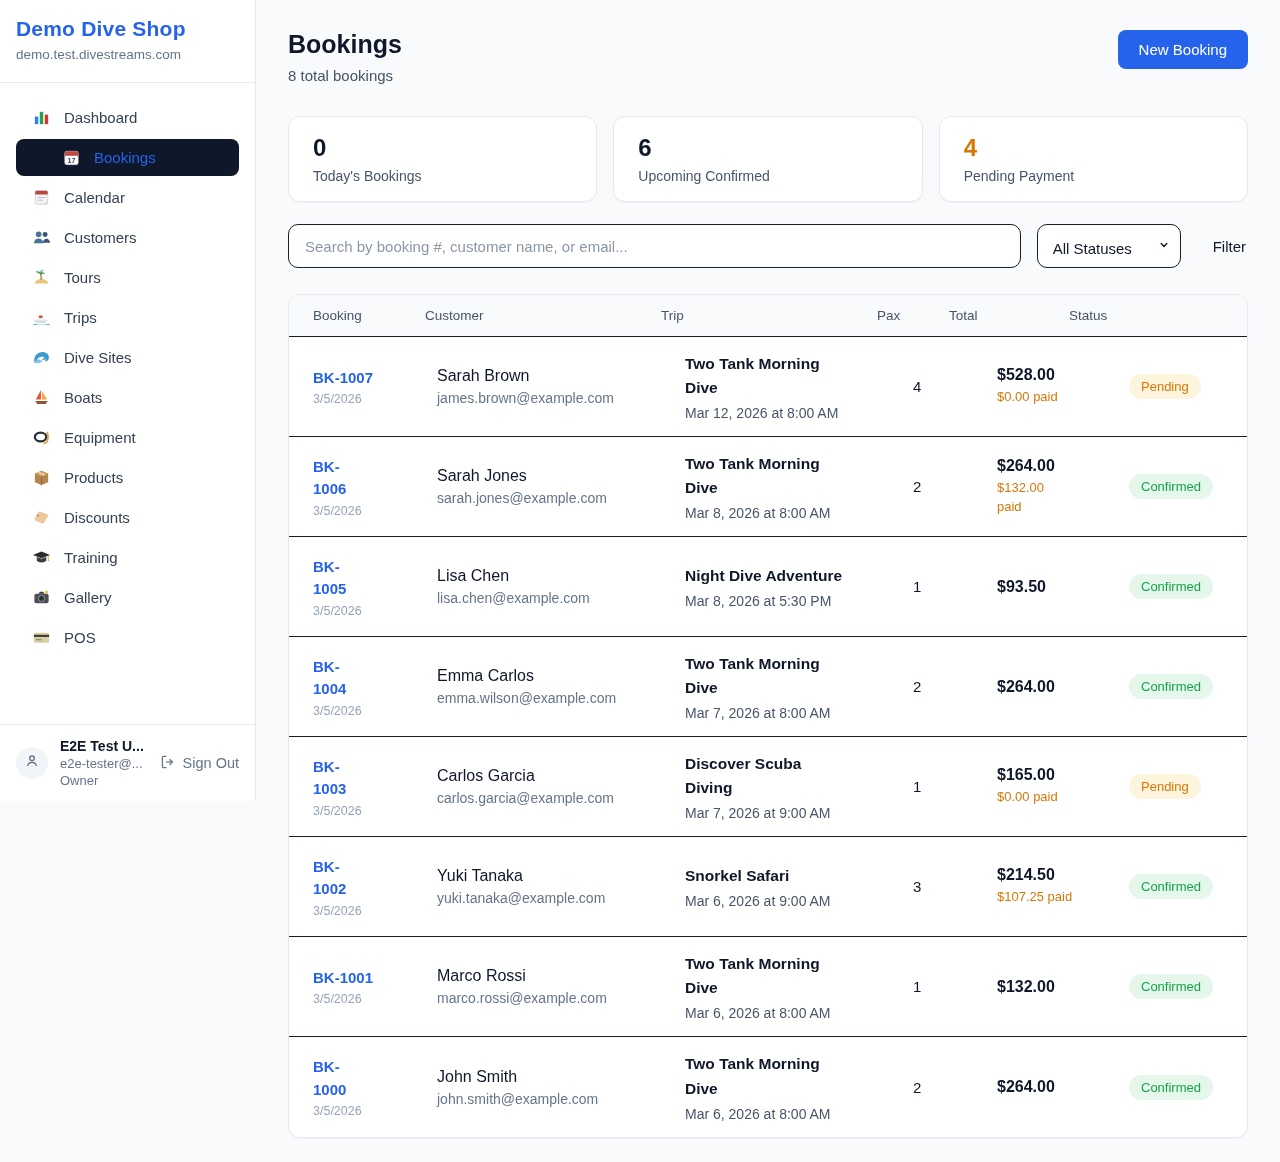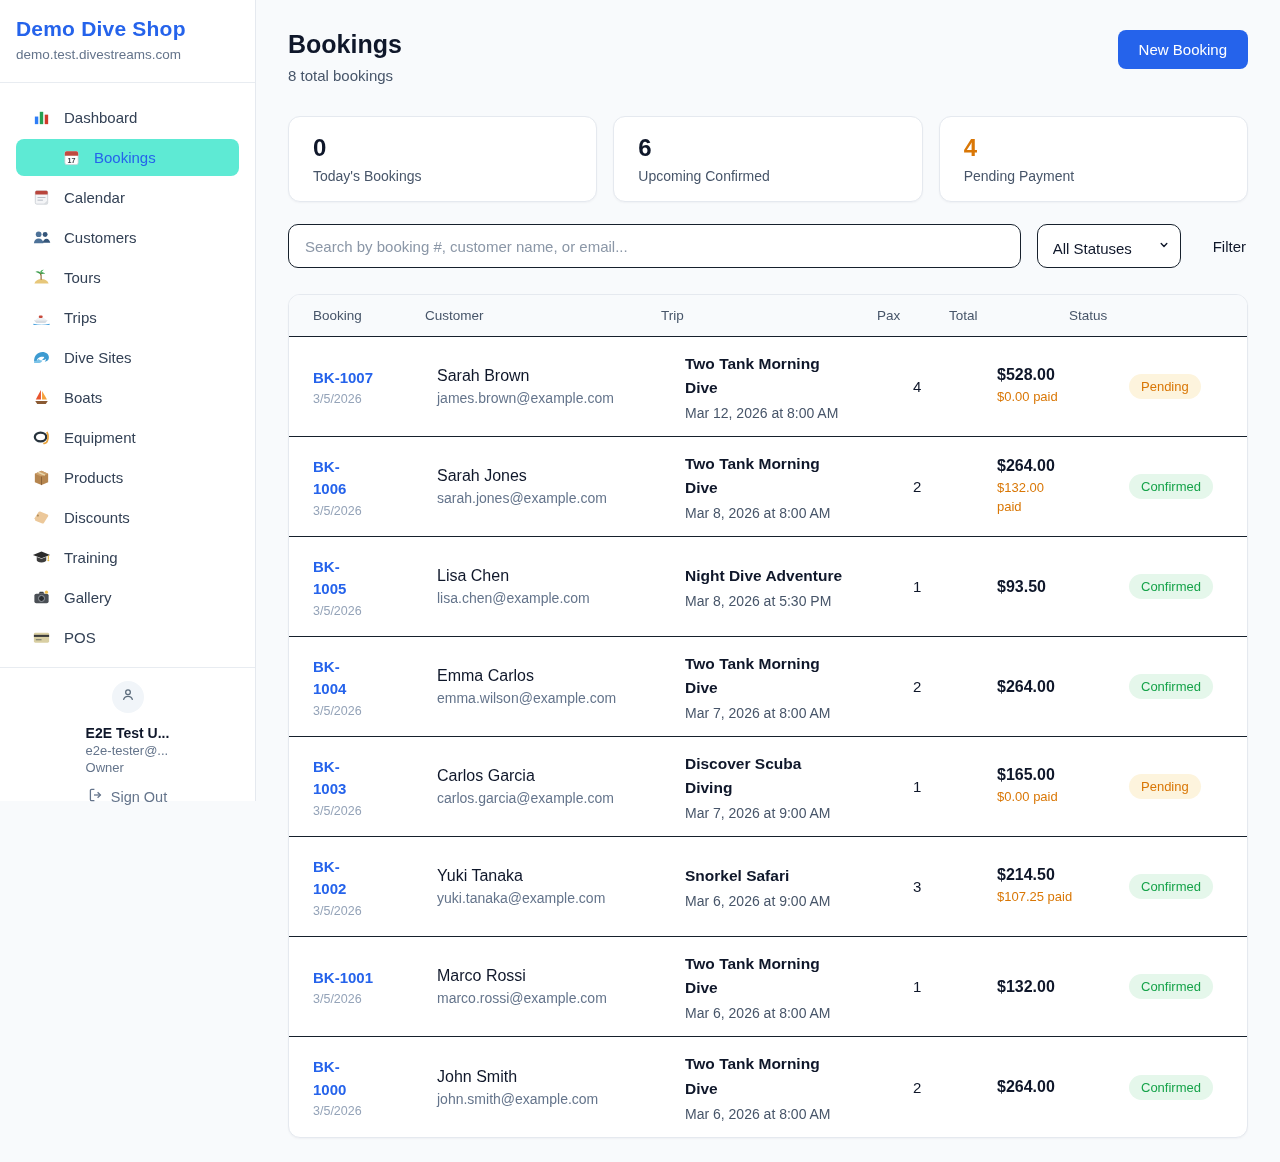--- a/index.html
+++ b/index.html
@@ -16,26 +16,26 @@
   }
   .brand { padding:17px 16px 20px; border-bottom:1px solid #e8ecf1; }
   .brand-name { font-size:21px; font-weight:bold; color:#2563eb; letter-spacing:.2px; }
   .brand-domain { font-size:13.5px; color:#64748b; margin-top:6px; }
   .nav { padding:16px 16px 8px; flex:1 1 auto; }
   .nav-item {
     display:flex; align-items:center; gap:13px;
     padding:9px 16px; margin-bottom:3px; border-radius:8px;
     font-size:15px; color:#334155; cursor:pointer;
   }
-  .nav-item.active { background:#5eead4; color:#2563eb; font-weight:500;padding-left:46px; }
+  .nav-item.active { background:#0f172a; color:#2563eb; font-weight:500;padding-left:46px; }
   .nav-icon { width:19px; height:19px; flex:0 0 19px; display:inline-flex; }
   .nav-icon svg { width:100%; height:100%; }
   .side-footer {
     border-top:1px solid #e8ecf1; padding:13px 16px;
-    display:flex; align-items:center; gap:12px;flex-direction:column;
+    display:flex; align-items:center; gap:12px;
   }
   .avatar {
     width:32px; height:32px; border-radius:50%; background:#f1f5f9;
     display:flex; align-items:center; justify-content:center; flex:0 0 32px;
   }
   .avatar svg { width:18px; height:18px; }
   .user-info { flex:1 1 auto; min-width:0; }
   .user-name { font-size:14px; font-weight:bold; color:#0f172a; white-space:nowrap; }
   .user-email, .user-role { font-size:13px; color:#64748b; margin-top:2px; white-space:nowrap; }
   .signout { display:flex; align-items:center; gap:7px; font-size:14.5px; color:#64748b; cursor:pointer; white-space:nowrap; }

